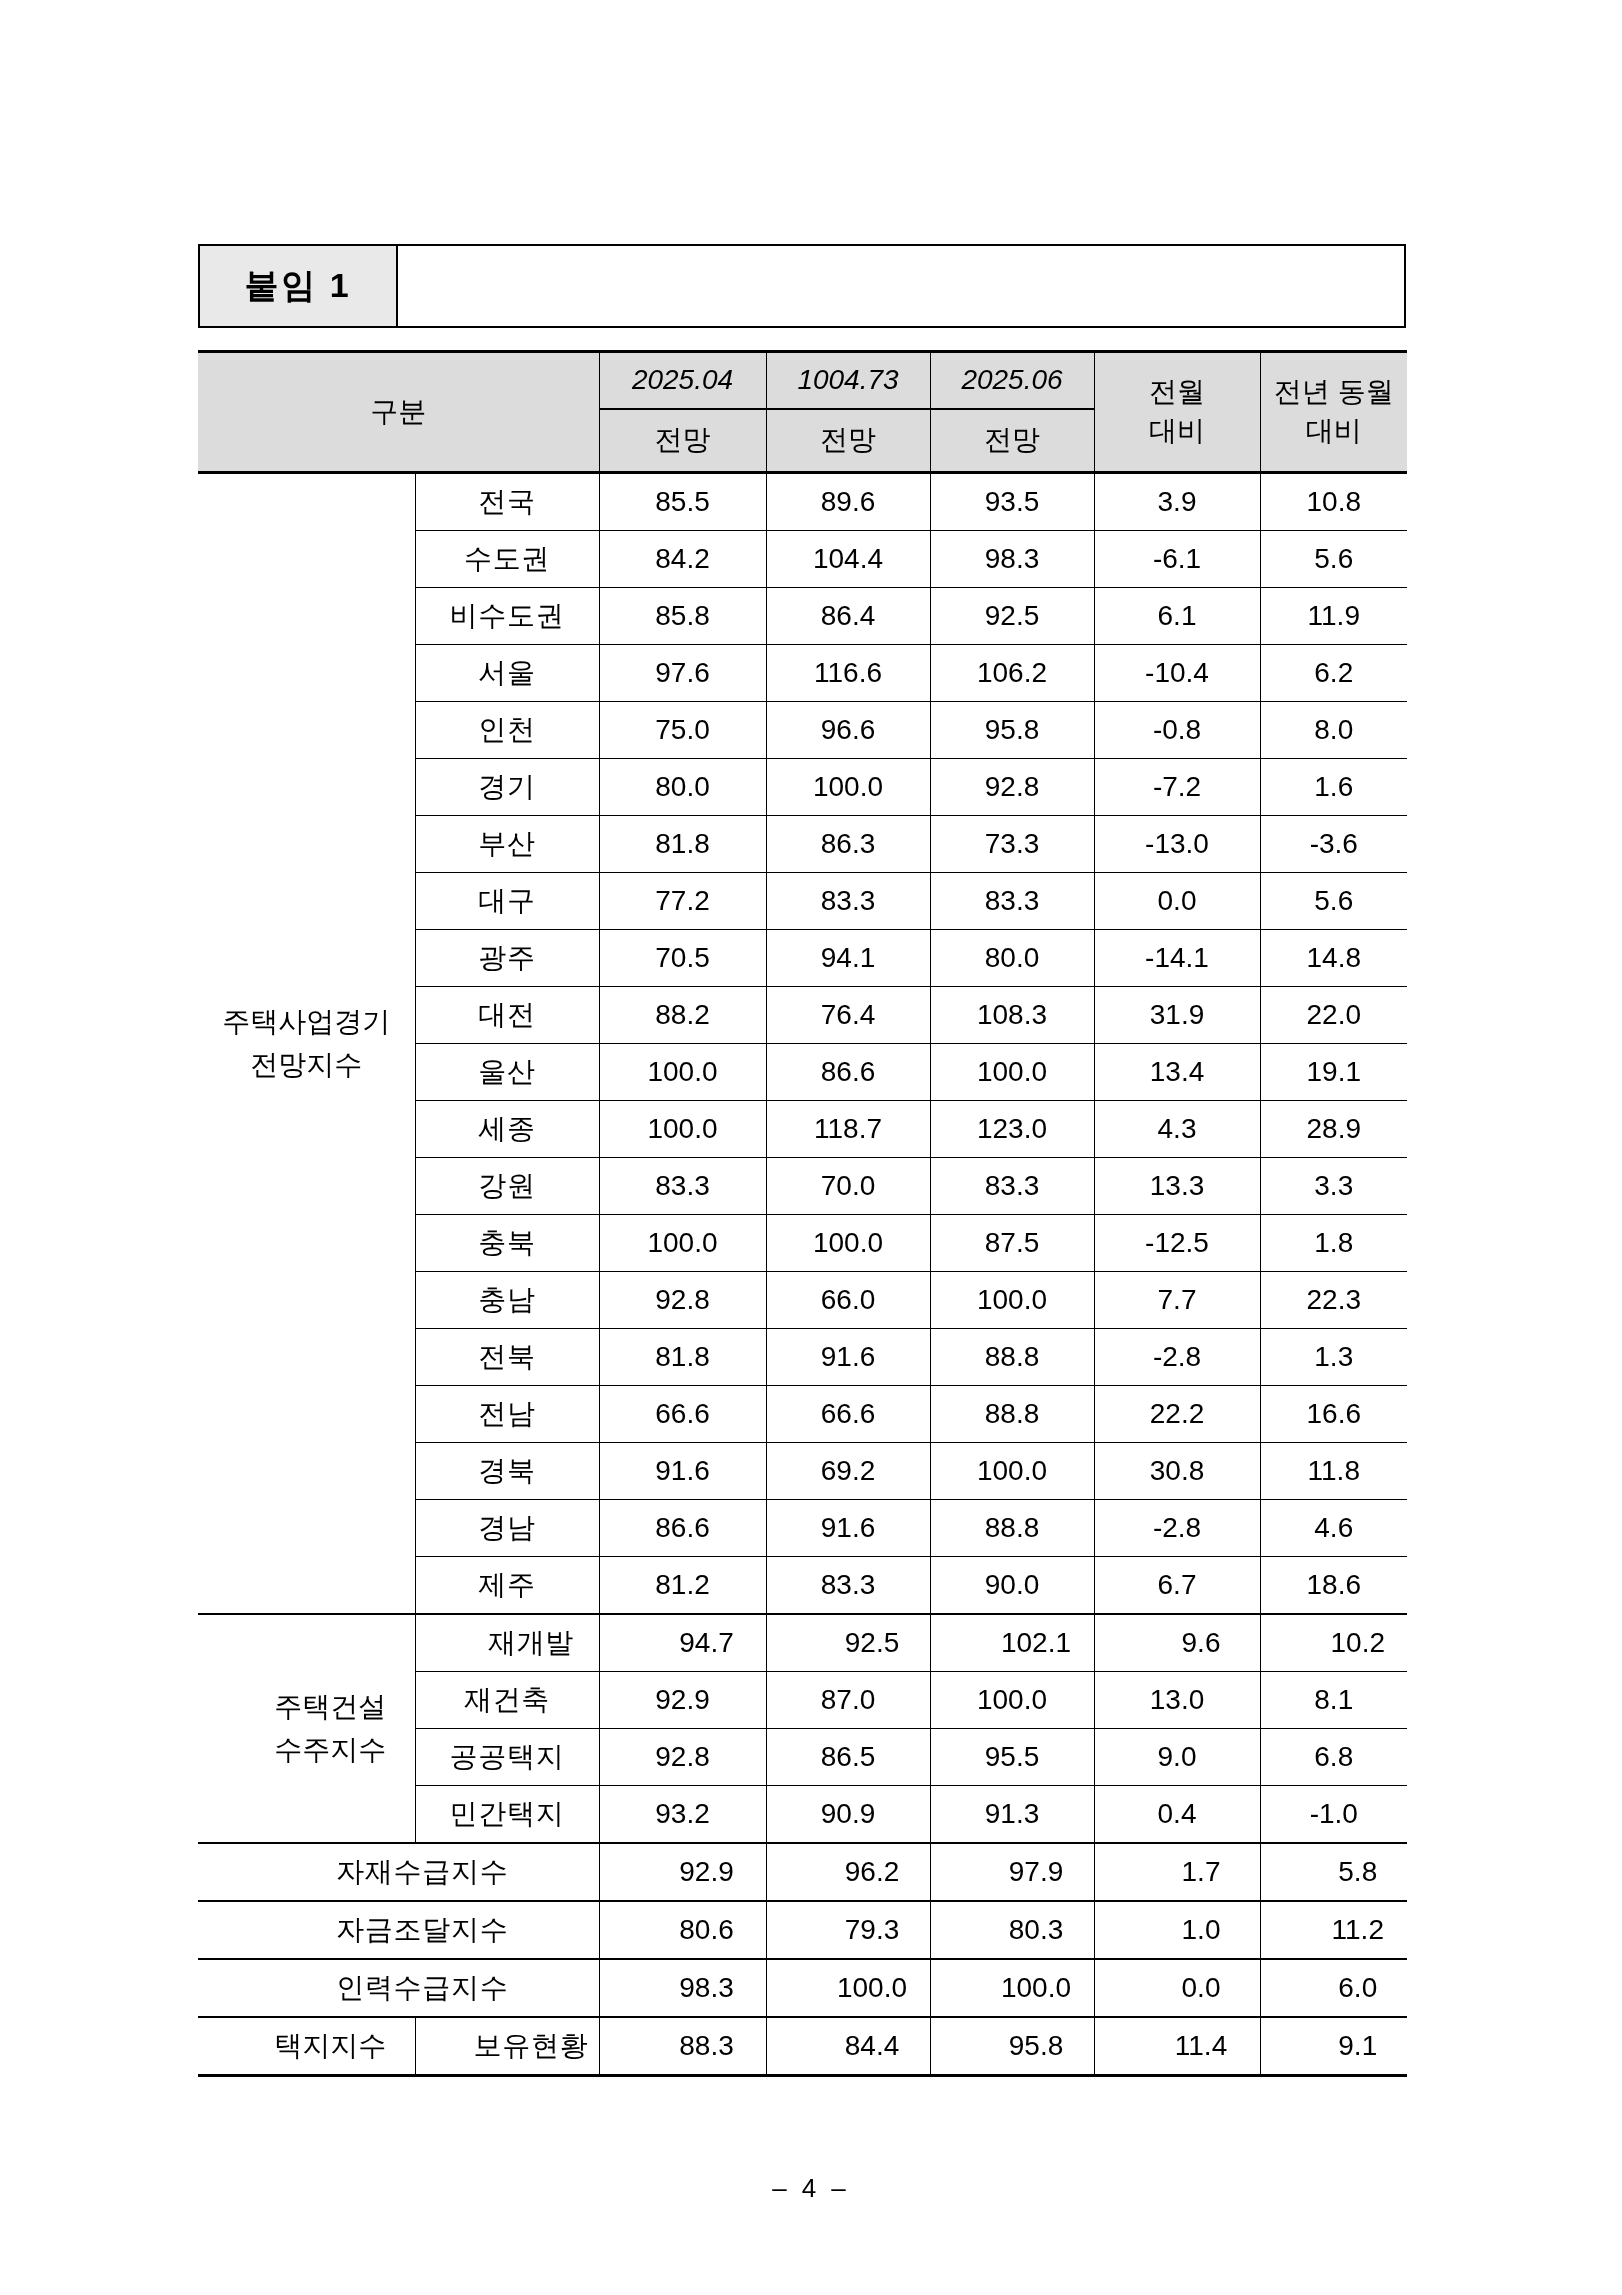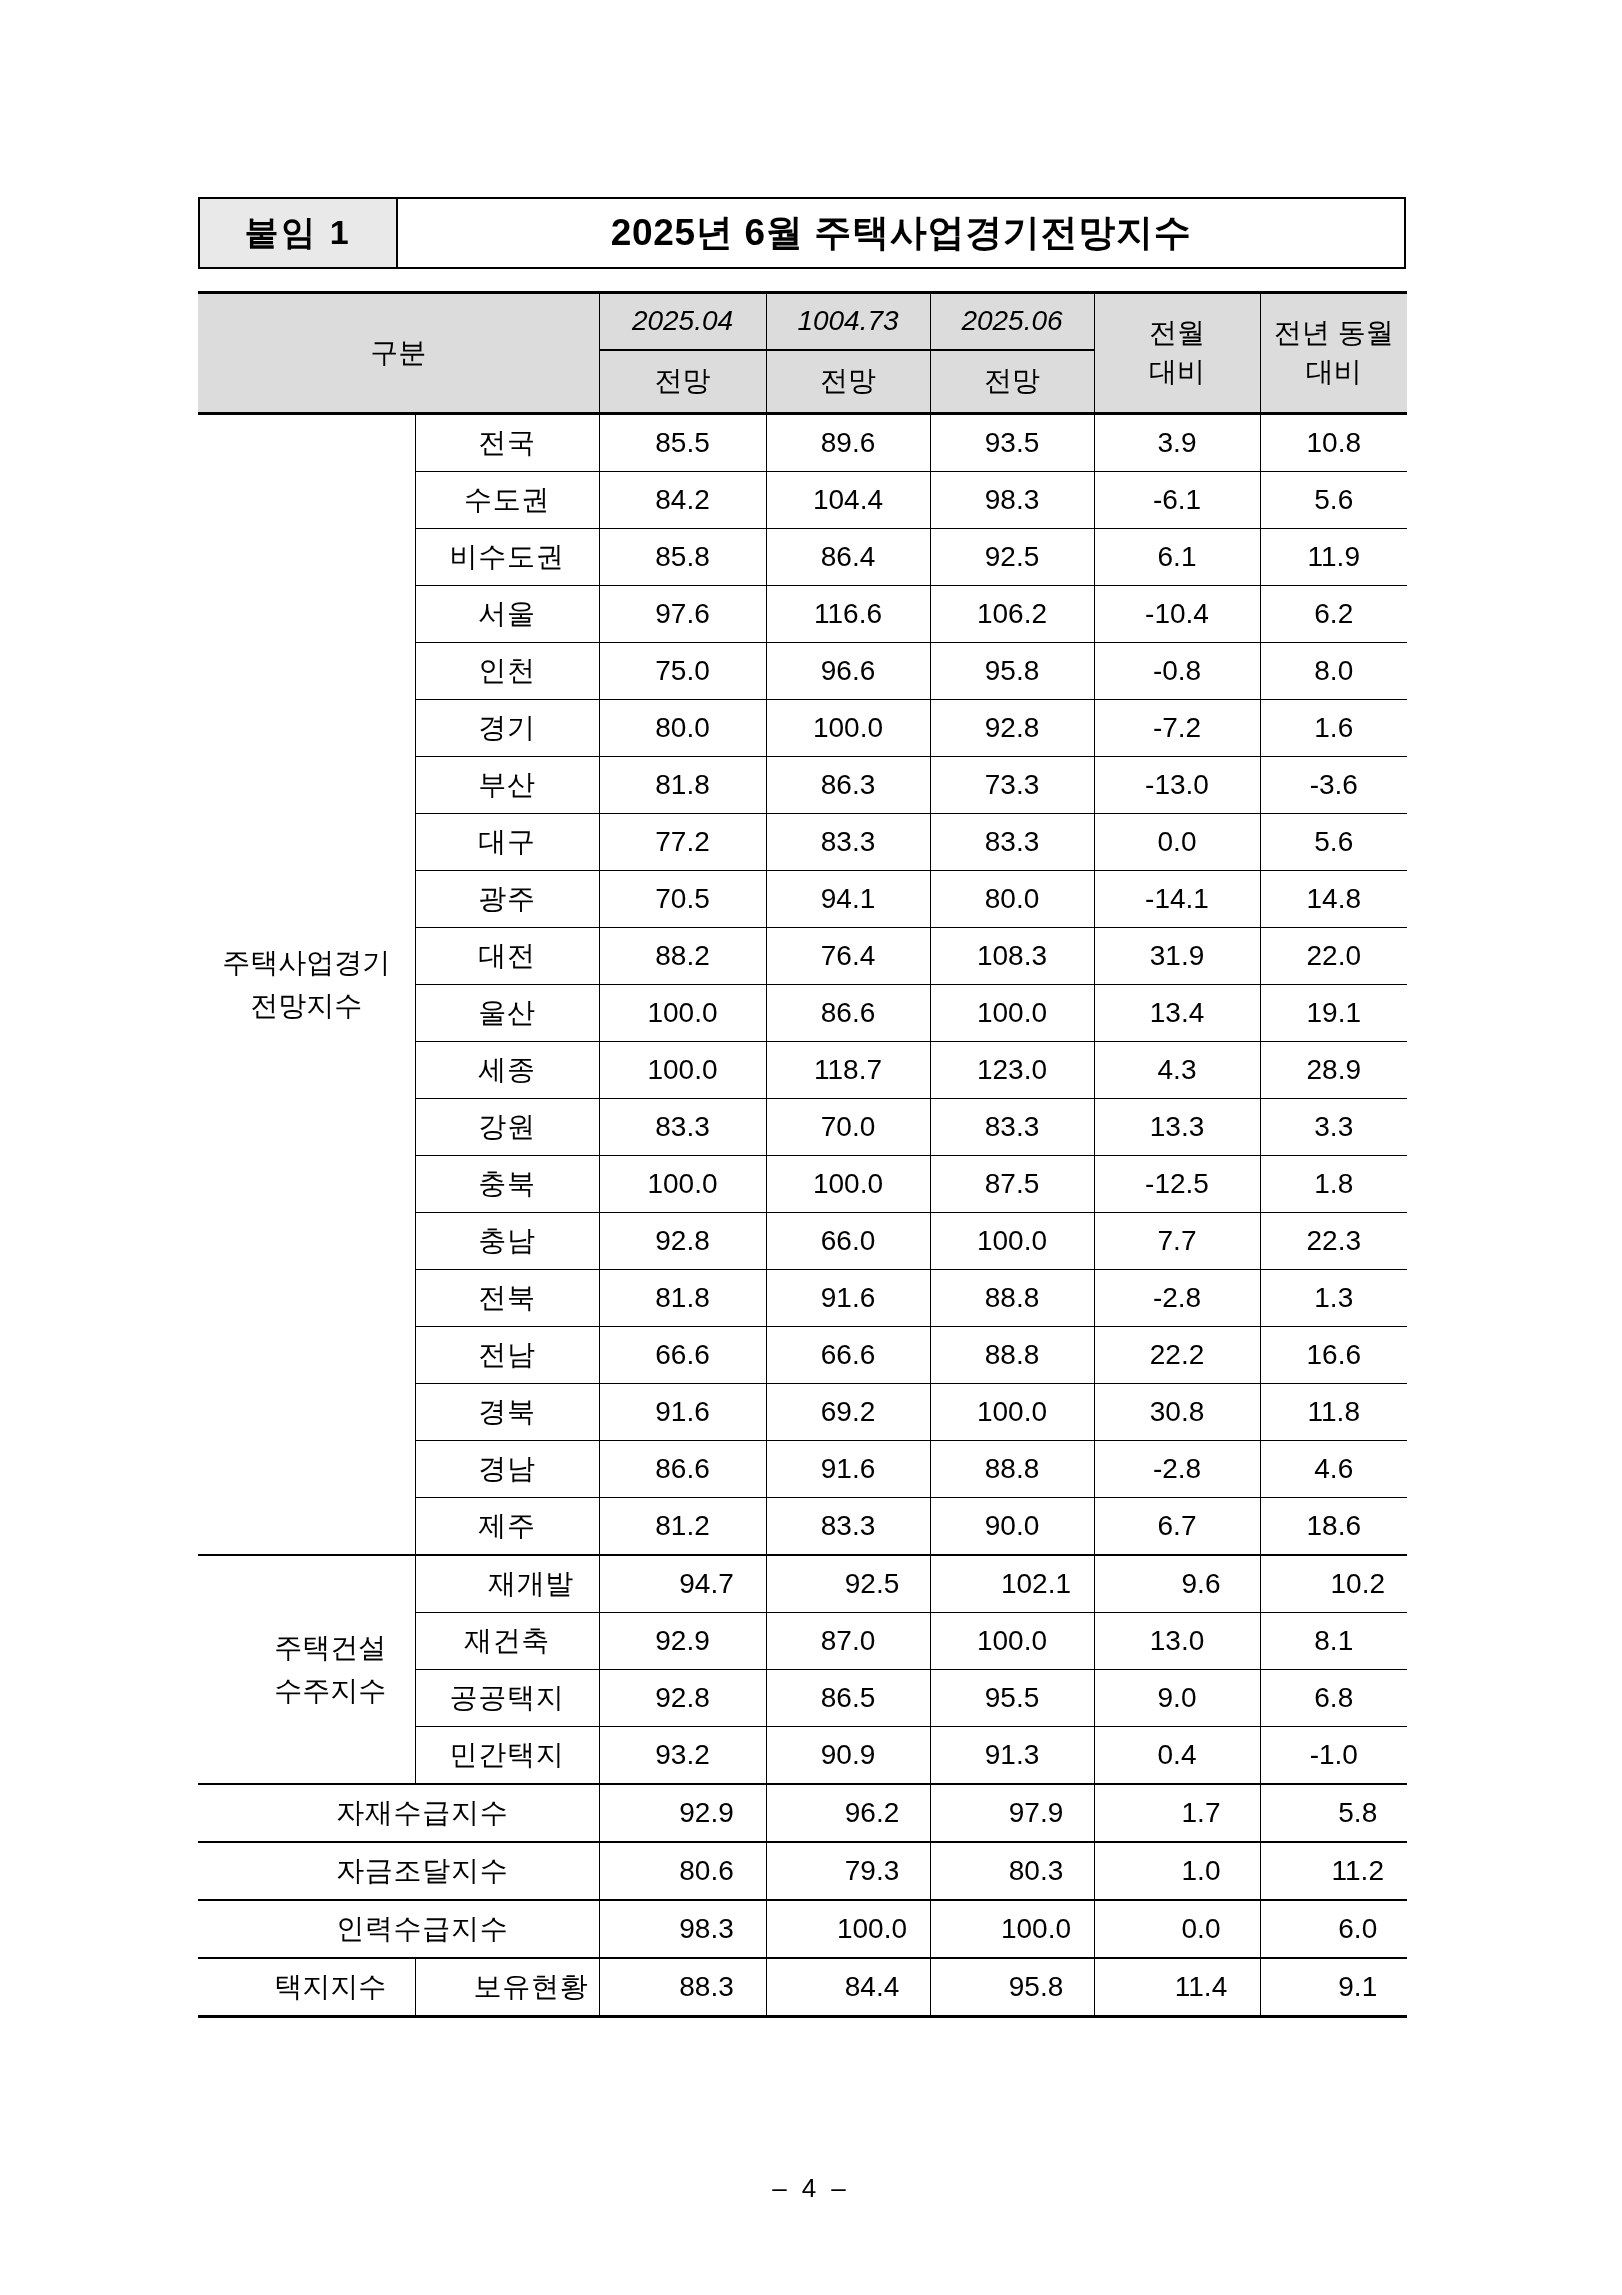--- a/index.html
+++ b/index.html
@@ -20,22 +20,23 @@
   .content{
     position:absolute;
     left:198px;
     top:197px;
     width:1208px;
   }
   
   .attachment-box{
     display:flex;
     border:2.6px solid var(--line);
-    height:72px;
+    height:84px;
     box-sizing:border-box;
+    margin-top:47px;
   }
   .tag-cell{
     width:196px;
     background:var(--tag-bg);
     border-right:2px solid var(--line);
     display:flex;
     align-items:center;
     justify-content:center;
     font-size:34px;
     font-weight:700;
@@ -93,21 +94,20 @@
   }
 </style>
 </head>
 <body>
 
 <div class="page">
   <div class="content">
 
     <div class="attachment-box">
       <div class="tag-cell">붙임 1</div>
-      <div class="title-cell">2025년 6월 주택사업경기전망지수</div>
     </div>
 
     <table class="idx">
       <colgroup>
         <col style="width:217px">
           <col style="width:184px">
           <col style="width:167px">
         <col style="width:164px">
           <col style="width:164px">
           <col style="width:166px">

